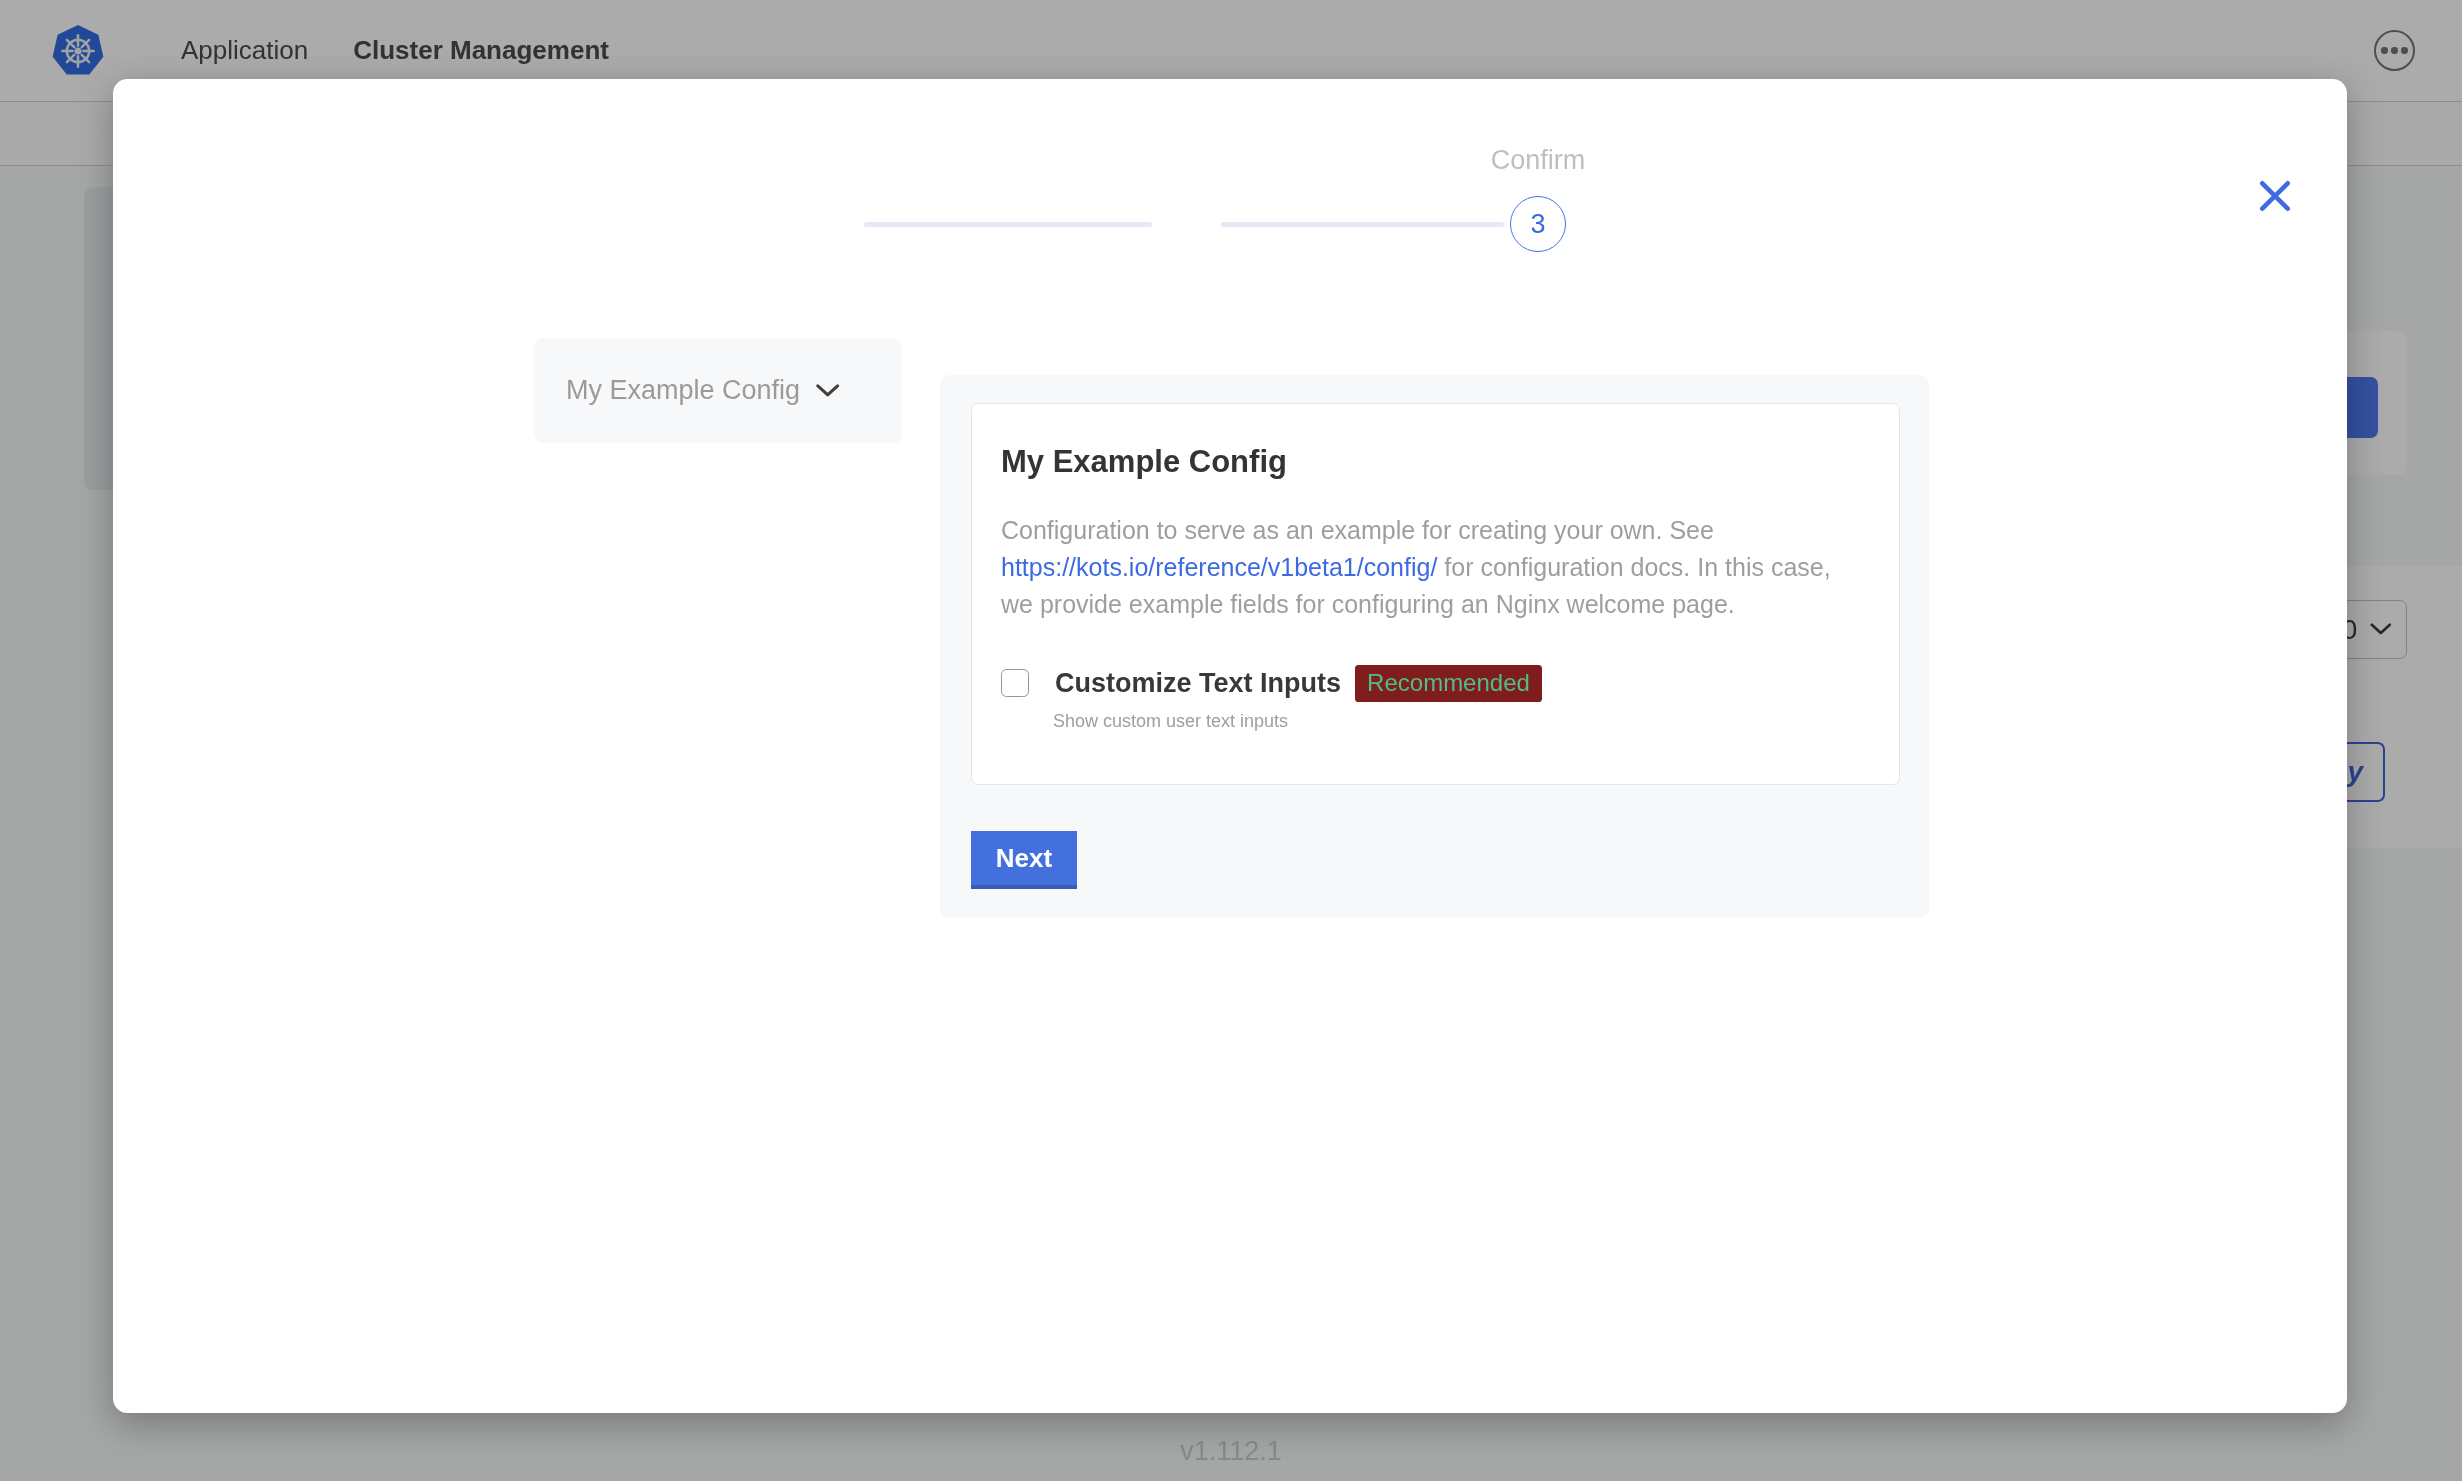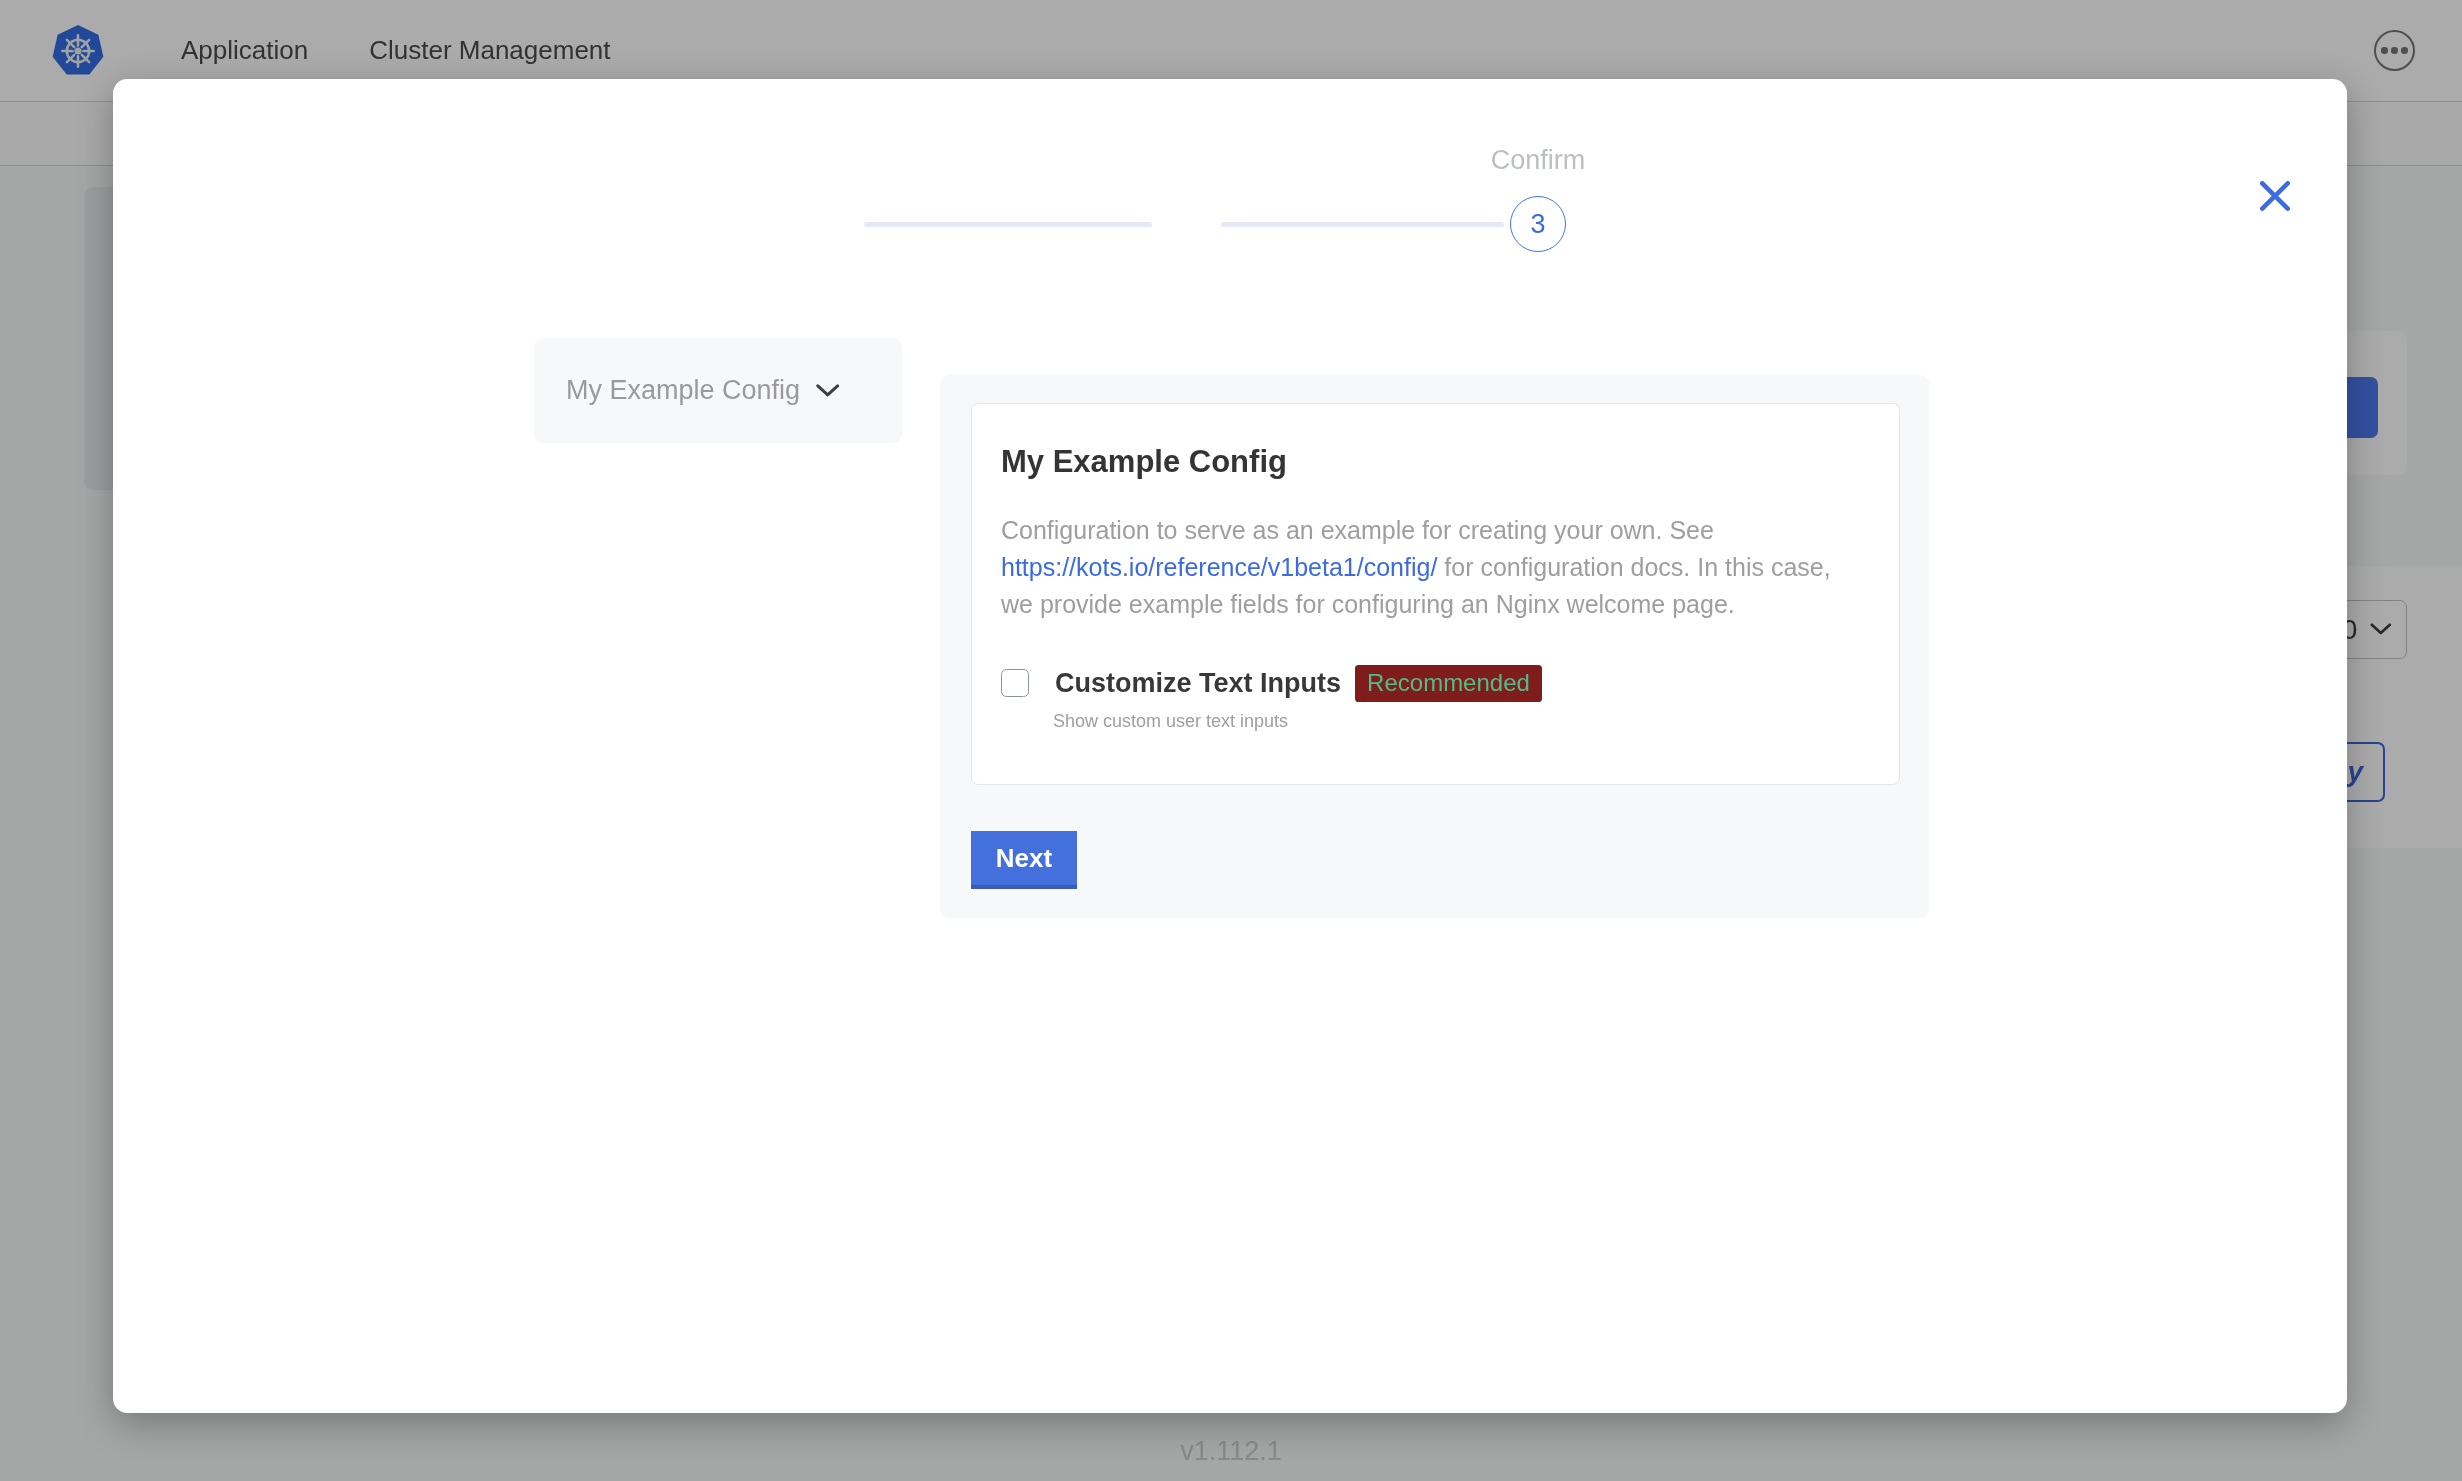--- a/index.html
+++ b/index.html
@@ -9,23 +9,23 @@
     background:#f7f9fa;
     font-family:"Liberation Sans","DejaVu Sans",sans-serif;
   }
   
   .bg { position:absolute; inset:0; }
   .topnav {
     position:absolute; left:0; top:0; width:2462px; height:101px;
     background:#ffffff; display:flex; align-items:center; padding-left:52px;
   }
   .brand { width:52px; height:52px; margin-right:77px; flex:0 0 auto; }
-  .nav-items { display:flex; align-items:center; gap:61px; }
+  .nav-items { display:flex; align-items:center; gap:45px; }
   .nav-item { font-size:26px; color:#4c4c4c; cursor:pointer; }
-  .nav-item.strong { font-weight:400; }
+  .nav-item.strong { font-weight:700; }
   .nav-menu {
     position:absolute; right:47px; top:30px; width:41px; height:41px;
     border:2.7px solid #757575; border-radius:50%;
     display:flex; align-items:center; justify-content:center; gap:3.6px; cursor:pointer;
   }
   .nav-menu i { width:6.3px; height:6.3px; border-radius:50%; background:#757575; }
   .subnav {
     position:absolute; left:0; top:101px; width:2462px; height:65px;
     background:#fdfdfd; border-top:0.9px solid #cfd3d4; border-bottom:0.9px solid #cfd3d4;
   }

